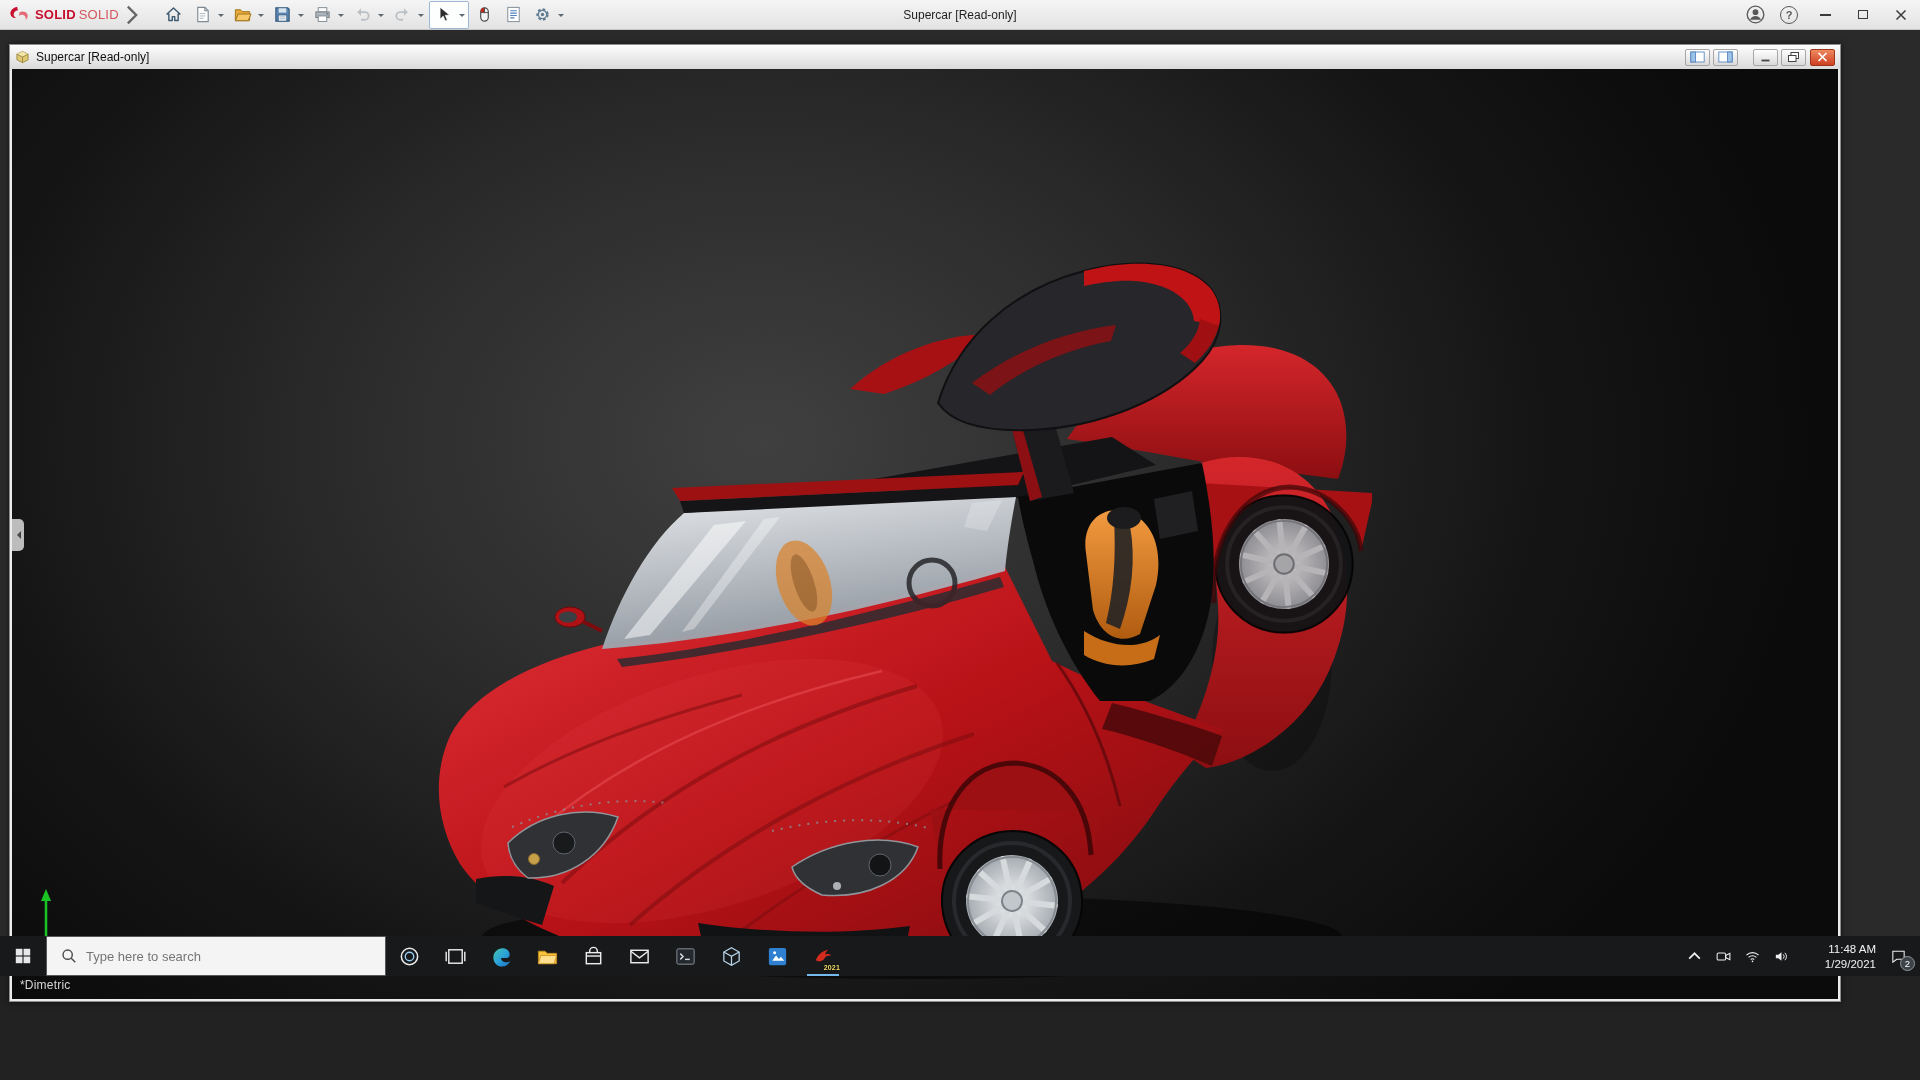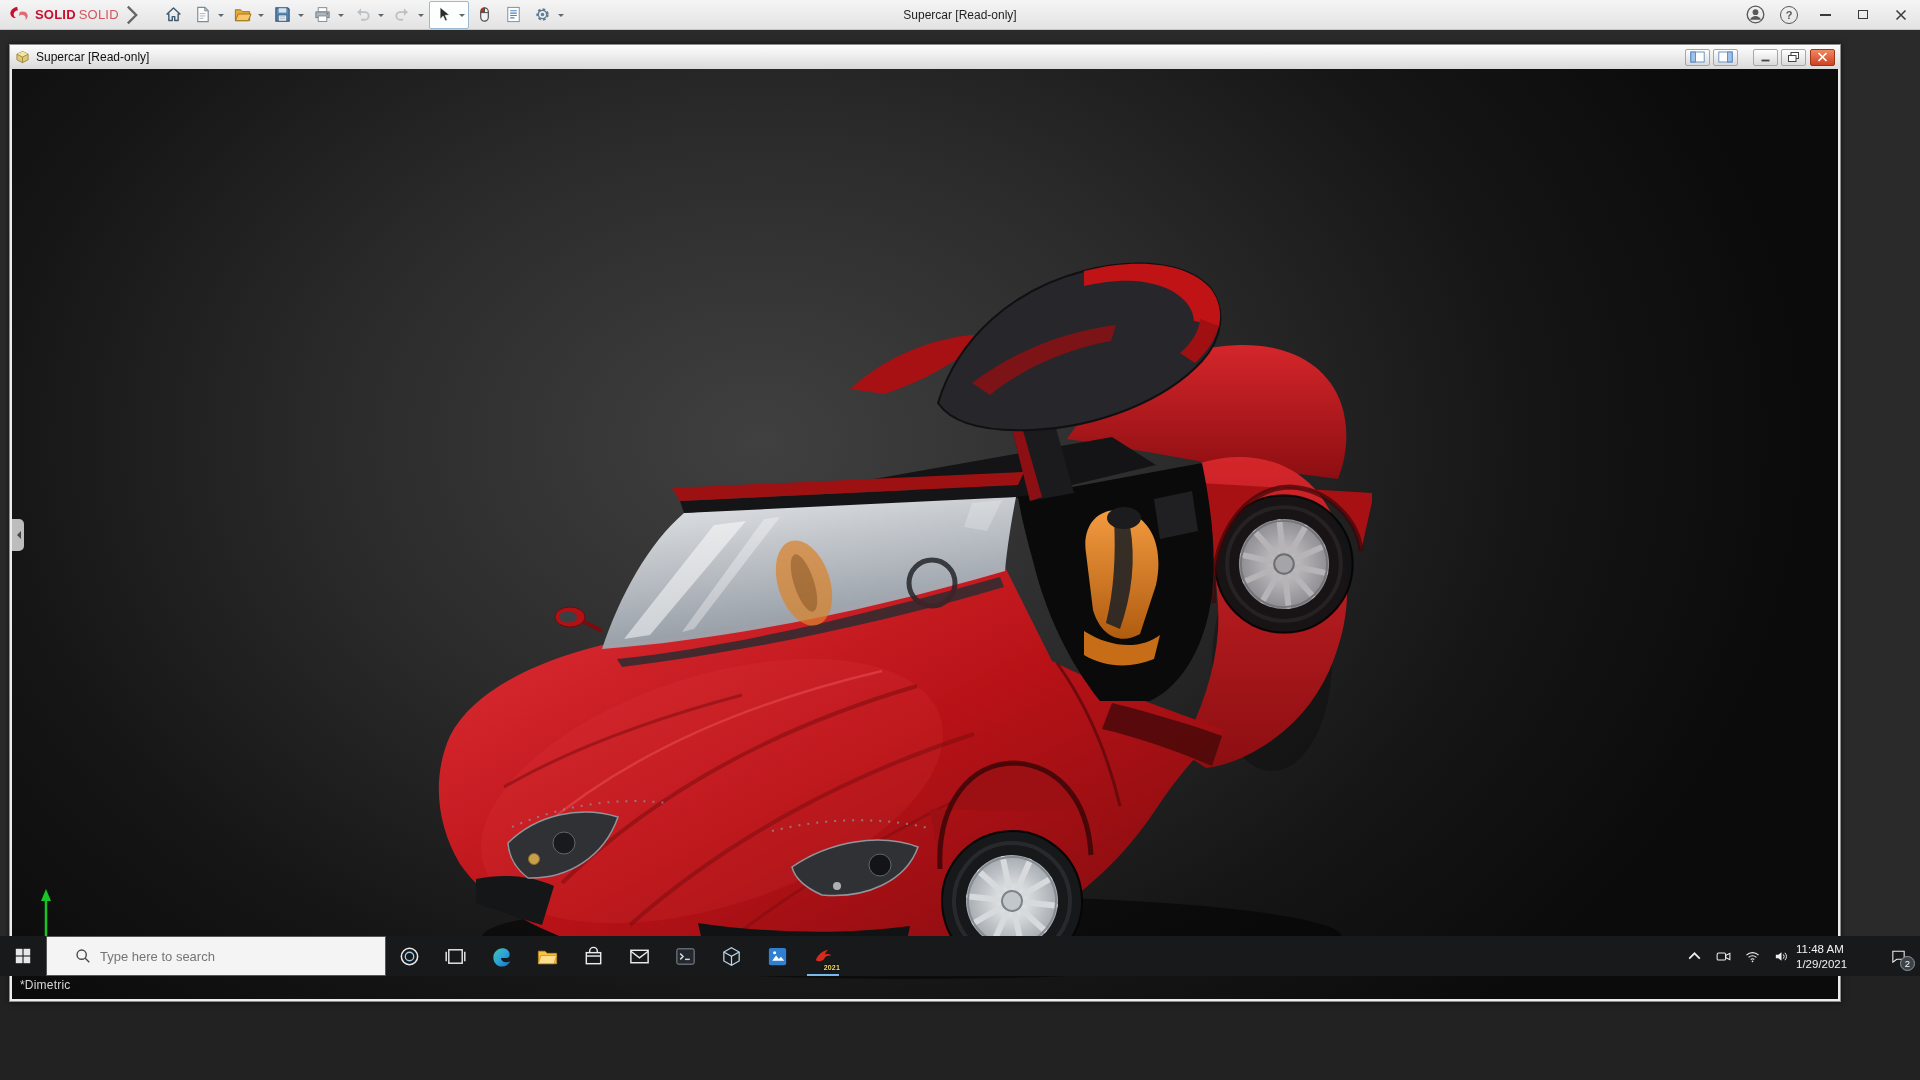--- a/index.html
+++ b/index.html
@@ -54,31 +54,31 @@
     border-radius:0 5px 5px 0;display:flex;align-items:center;justify-content:center;opacity:.9}
   .collapse-tab i{display:block;width:0;height:0;border:4px solid transparent;border-right-color:#4c4c4c;margin-right:3px}
 
   
   .taskbar{position:absolute;left:0;right:0;bottom:0;height:40px;background:#18191b;
     display:flex;align-items:stretch;z-index:6}
   .tb-btn{width:46px;display:flex;align-items:center;justify-content:center;position:relative}
   .tb-btn svg{width:23px;height:23px}
   .tb-btn.start svg{width:18px;height:18px}
   .search-box{width:340px;background:#f4f4f4;border:1px solid #565656;display:flex;align-items:center;
-    gap:9px;padding:0 28px}
+    gap:9px;padding:0 14px}
   .search-box svg{width:16px;height:16px;flex:none}
   .search-box input{border:0;outline:0;background:transparent;font-size:13px;color:#3c3c3c;width:260px;font-family:inherit}
   .sw-ic{position:relative;width:28px;height:28px;display:flex;align-items:center;justify-content:center}
   .sw-year{position:absolute;right:-3px;bottom:-1px;font-size:7px;font-weight:bold;color:#f3df66;
     text-shadow:0 0 2px #000;letter-spacing:.2px}
   .active-line{position:absolute;left:7px;right:7px;bottom:0;height:2.5px;background:#76b9ed}
   .tray{margin-left:auto;display:flex;align-items:center}
   .tray-btn{width:29px;height:40px;display:flex;align-items:center;justify-content:center}
   .tray-btn svg{width:17px;height:17px}
-  .clock{width:80px;text-align:left;color:#f2f2f2;font-size:11.5px;line-height:1.3;padding-top:1px}
+  .clock{width:80px;text-align:right;color:#f2f2f2;font-size:11.5px;line-height:1.3;padding-top:1px}
   .action-btn{width:44px;position:relative}
   .badge{position:absolute;right:5px;bottom:5px;min-width:15px;height:15px;padding:0 3px;border-radius:8px;
     background:#3c4248;border:1px solid #8e979e;color:#fff;font-size:9.5px;display:flex;align-items:center;justify-content:center}
 </style>
 </head>
 <body>
 
 <div class="screen">
 
   <header class="app-titlebar">

